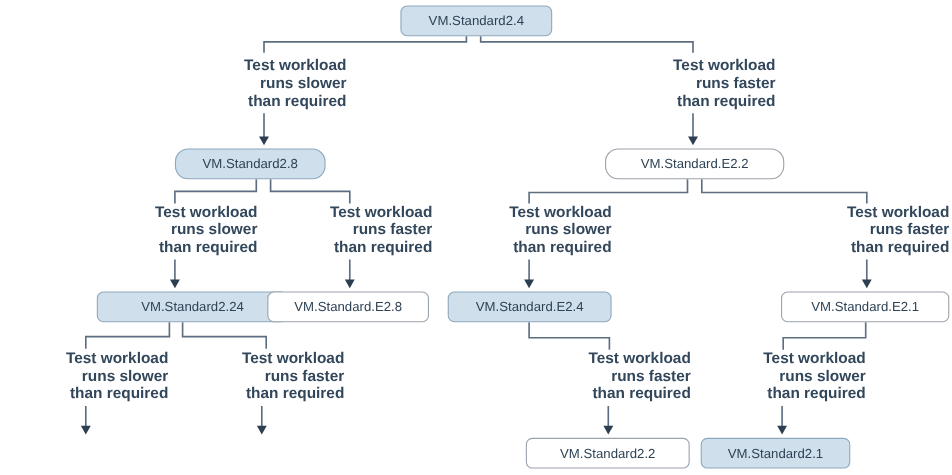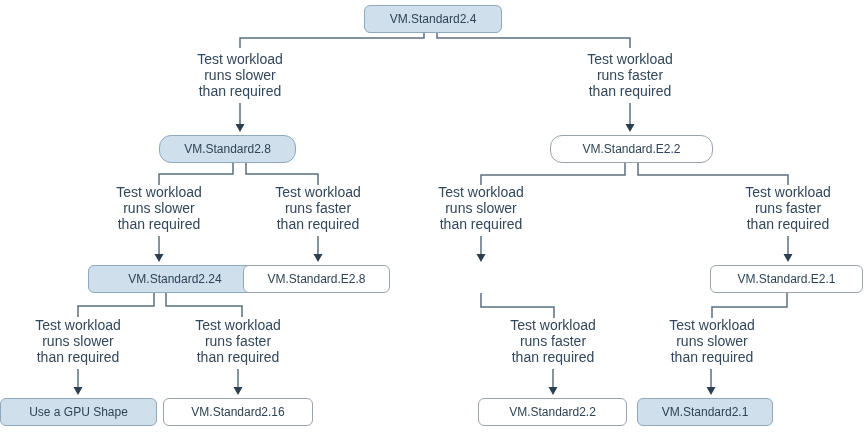--- a/index.html
+++ b/index.html
@@ -25,24 +25,25 @@
     background:var(--node-fill,#cfdfeb);
     border:1.5px solid var(--node-border-filled,#8ea8bc);
   }
   .node.outline{
     background:#ffffff;
     border:1.5px solid var(--node-border-outline,#9ba3ab);
   }
   .edge-label{
     position:absolute;
     width:150px;
-    text-align:center;
+    text-align:right;
     font-size:14px;
     line-height:16px;
     color:var(--label-text,#32475b);
+    font-weight:bold;
   }
 </style>
 </head>
 <body>
 
 <div id="stage" style="--node-fill: #cfdfeb; --node-border-filled: #8ea8bc; --node-border-outline: #9ba3ab; --node-text: #2e4356; --label-text: #32475b;">
   <svg id="connector-svg" width="865" height="432">
       <path d="M424,33 L424,38 L240,38 L240,48" fill="none" stroke="#5c6e80" stroke-width="1.5"></path>
       <path d="M437,33 L437,38 L630,38 L630,48" fill="none" stroke="#5c6e80" stroke-width="1.5"></path>
       <path d="M233,163 L233,174 L159,174 L159,185" fill="none" stroke="#5c6e80" stroke-width="1.5"></path>
@@ -72,23 +73,22 @@
       <line x1="553" y1="369" x2="553" y2="389" stroke="#5c6e80" stroke-width="1.5"></line>
       <polygon points="548.5,387 557.5,387 553,395" fill="#2c3f51"></polygon>
       <line x1="711" y1="369" x2="711" y2="389" stroke="#5c6e80" stroke-width="1.5"></line>
       <polygon points="706.5,387 715.5,387 711,395" fill="#2c3f51"></polygon>
     </svg>
 <div class="node filled" style="left: 364px; top: 5px; width: 138px;">VM.Standard2.4</div>
     <div class="node filled" style="left: 159px; top: 135px; width: 137px; border-radius: 12px;">VM.Standard2.8</div>
     <div class="node outline" style="left: 550px; top: 135px; width: 163px; border-radius: 12px;">VM.Standard.E2.2</div>
     <div class="node filled" style="left: 88px; top: 265px; width: 174px;">VM.Standard2.24</div>
     <div class="node outline" style="left: 243px; top: 265px; width: 147px;">VM.Standard.E2.8</div>
+    <div class="node filled" style="left: 407px; top: 265px; width: 149px;">VM.Standard.E2.4</div>
     <div class="node outline" style="left: 710px; top: 265px; width: 153px;">VM.Standard.E2.1</div>
-    <div class="node filled" style="left: 0px; top: 398px; width: 157px;">Use a GPU Shape</div>
-    <div class="node outline" style="left: 163px; top: 398px; width: 150px;">VM.Standard2.16</div>
     <div class="node outline" style="left: 478px; top: 398px; width: 149px;">VM.Standard2.2</div>
     <div class="node filled" style="left: 637px; top: 398px; width: 136px;">VM.Standard2.1</div>
     <div class="edge-label" style="left: 165px; top: 51px;">
       <div>Test workload</div>
       <div>runs slower</div>
       <div>than required</div>
     </div>
     <div class="edge-label" style="left: 555px; top: 51px;">
       <div>Test workload</div>
       <div>runs faster</div>

